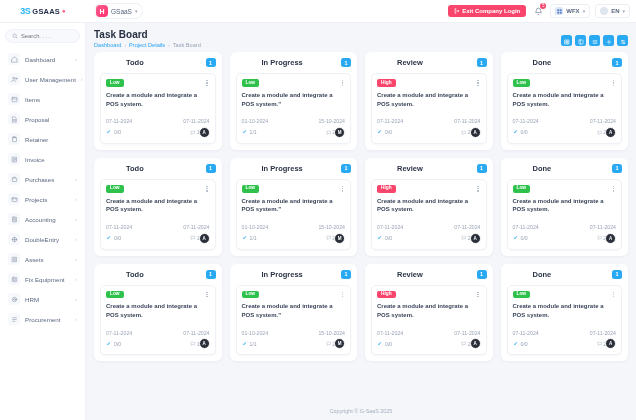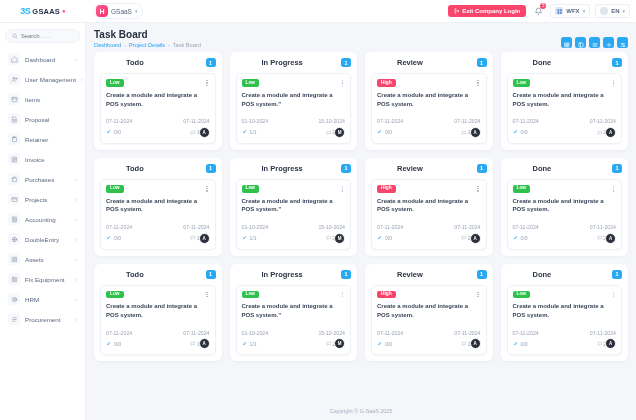--- a/index.html
+++ b/index.html
@@ -94,21 +94,21 @@
     width: 12px; height: 12px; border-radius: 4px; background: #f6f8fc;
     display: flex; align-items: center; justify-content: center; flex: 0 0 12px;
   }
   .nav-ico svg { width: 7px; height: 7px; }
   .nav-label { font-size: 6.2px; color: #5b6880; font-weight: 500; white-space: nowrap; }
   .nav-arrow { margin-left: auto; font-size: 5.5px; color: #c2cad8; }
 
   
   .main { flex: 1; min-width: 0; display: flex; flex-direction: column; background: #f4f6fa; }
   .page-head {
-    display: flex; align-items: flex-end; padding: 6px 8px 4px 8px;
+    display: flex; align-items: center; padding: 6px 8px 4px 8px;
   }
   .page-title { font-size: 10px; font-weight: 700; color: #273142; }
   .breadcrumb { display: flex; align-items: center; gap: 3px; margin-top: 2px; }
   .bc-link { font-size: 5.6px; color: #29a3f5; cursor: pointer; }
   .bc-sep { font-size: 5px; color: #b9c2d2; }
   .bc-cur { font-size: 5.6px; color: #9aa4b6; }
   .head-actions { margin-left: auto; display: flex; gap: 3px; padding-top: 3px; }
   .act-btn {
     width: 11px; height: 11px; border-radius: 2.5px; background: #29a9f2;
     display: flex; align-items: center; justify-content: center; cursor: pointer;

